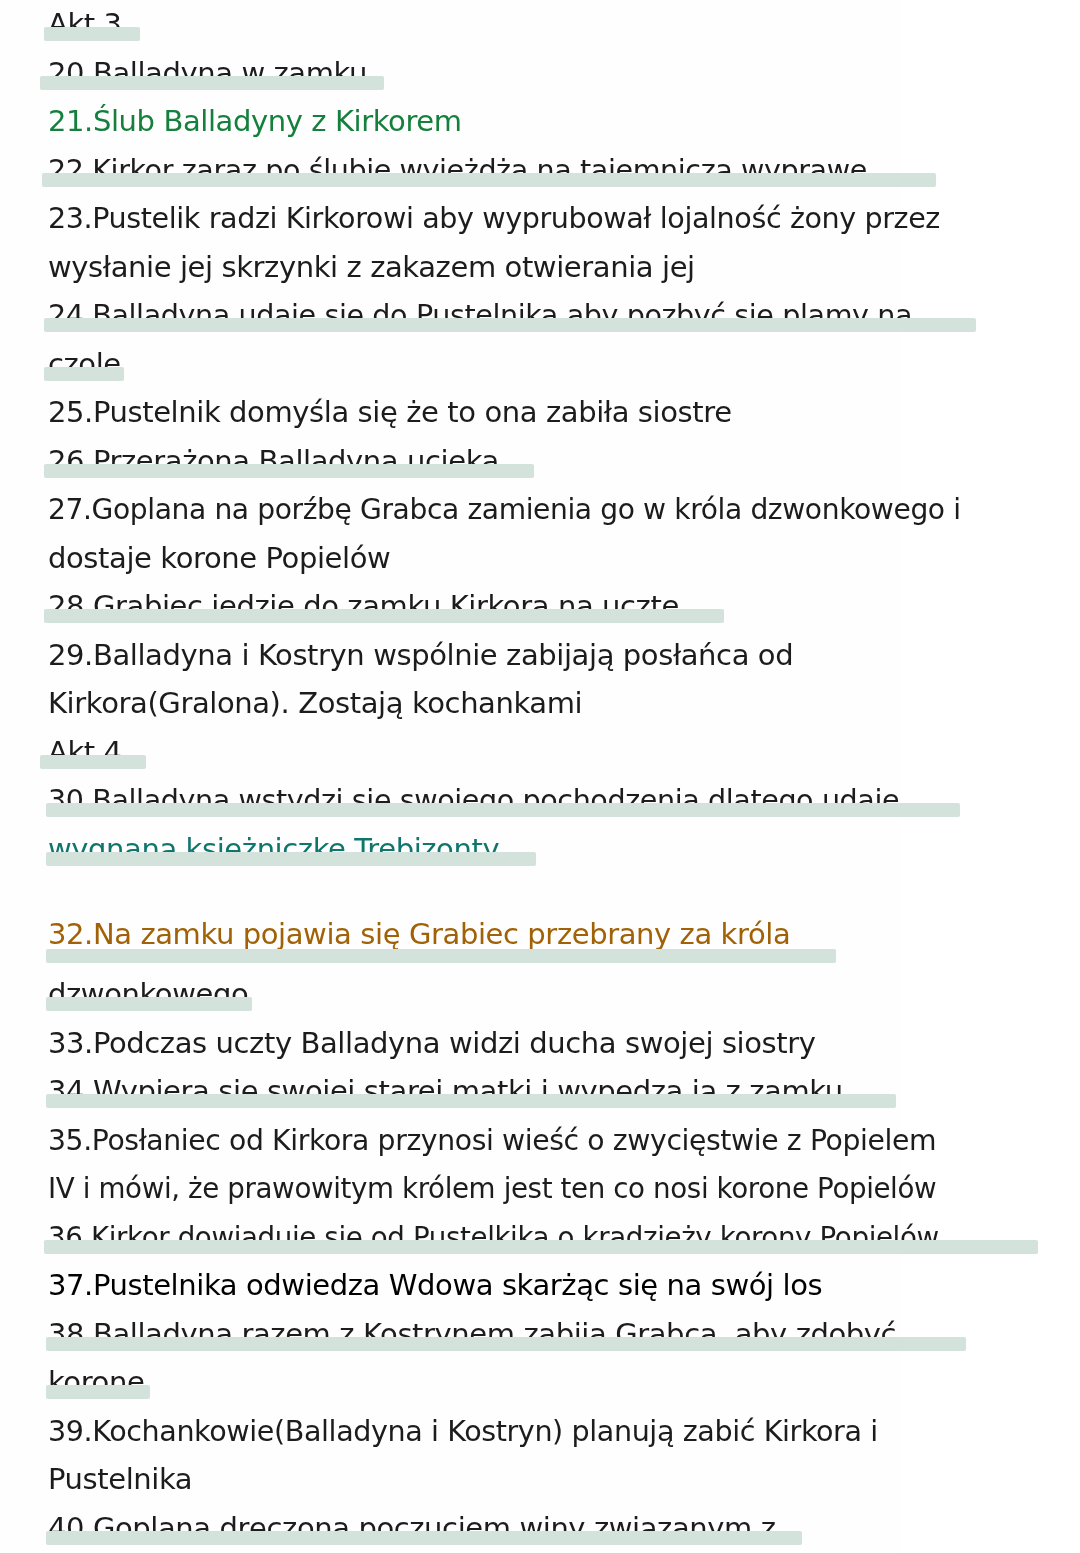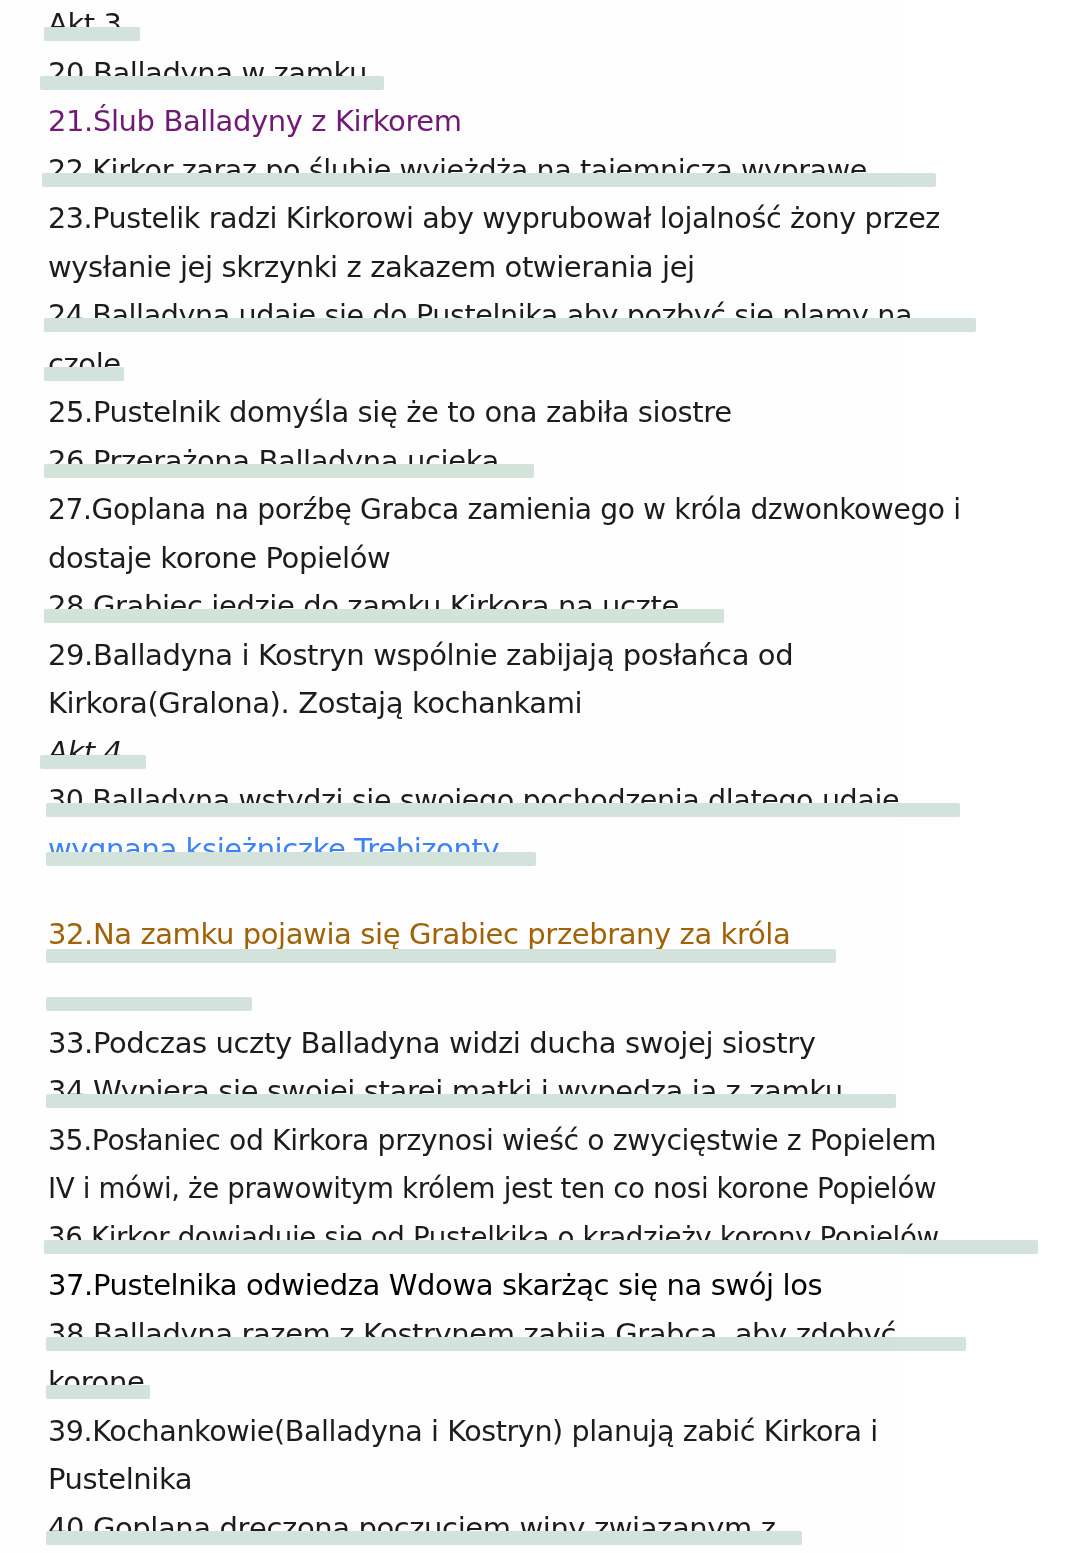--- a/index.html
+++ b/index.html
@@ -46,47 +46,48 @@
     }
   </style>
 </head>
 <body>
 
 <div class="page" id="page">
     <div class="hl" style="left: 44px; width: 96px; top: 27px; background: rgb(211, 226, 218);"></div>
     <div class="line" style="top: 2px; transform: scaleX(1); color: rgb(28, 28, 28);"><span class="txt">Akt 3</span></div>
     <div class="hl" style="left: 40px; width: 344px; top: 76px; background: rgb(211, 226, 218);"></div>
     <div class="line" style="top: 51px; transform: scaleX(1); color: rgb(28, 28, 28);"><span class="txt">20.Balladyna w zamku</span></div>
-    <div class="line" style="top: 99px; transform: scaleX(1); color: #701a75;"><span class="txt">21.Ślub Balladyny z Kirkorem</span></div>
+    <div class="line" style="top: 99px; transform: scaleX(1); color: #15803d;"><span class="txt">21.Ślub Balladyny z Kirkorem</span></div>
     <div class="hl" style="left: 42px; width: 894px; top: 173px; background: rgb(211, 226, 218);"></div>
     <div class="line" style="top: 148px; transform: scaleX(0.985); color: rgb(28, 28, 28);"><span class="txt">22.Kirkor zaraz po ślubie wyjeżdża na tajemniczą wyprawe</span></div>
     <div class="line" style="top: 196px; transform: scaleX(0.985); color: rgb(28, 28, 28);"><span class="txt">23.Pustelik radzi Kirkorowi aby wyprubował lojalność żony przez</span></div>
     <div class="line" style="top: 245px; transform: scaleX(1); color: rgb(28, 28, 28);"><span class="txt">wysłanie jej skrzynki z zakazem otwierania jej</span></div>
     <div class="hl" style="left: 44px; width: 932px; top: 318px; background: rgb(211, 226, 218);"></div>
     <div class="line" style="top: 293px; transform: scaleX(0.985); color: rgb(28, 28, 28);"><span class="txt">24.Balladyna udaje się do Pustelnika aby pozbyć się plamy na</span></div>
     <div class="hl" style="left: 44px; width: 80px; top: 367px; background: rgb(211, 226, 218);"></div>
     <div class="line" style="top: 342px; transform: scaleX(1); color: rgb(28, 28, 28); text-decoration: underline;"><span class="txt">czole</span></div>
     <div class="line" style="top: 390px; transform: scaleX(1); color: rgb(28, 28, 28);"><span class="txt">25.Pustelnik domyśla się że to ona zabiła siostre</span></div>
     <div class="hl" style="left: 44px; width: 490px; top: 464px; background: rgb(211, 226, 218);"></div>
     <div class="line" style="top: 439px; transform: scaleX(1); color: rgb(28, 28, 28);"><span class="txt">26.Przerażona Balladyna ucieka</span></div>
     <div class="line" style="top: 487px; transform: scaleX(0.97); color: rgb(28, 28, 28);"><span class="txt">27.Goplana na porźbę Grabca zamienia go w króla dzwonkowego i</span></div>
     <div class="line" style="top: 536px; transform: scaleX(1); color: rgb(28, 28, 28);"><span class="txt">dostaje korone Popielów</span></div>
     <div class="hl" style="left: 44px; width: 680px; top: 609px; background: rgb(211, 226, 218);"></div>
     <div class="line" style="top: 584px; transform: scaleX(1); color: rgb(28, 28, 28);"><span class="txt">28.Grabiec jedzie do zamku Kirkora na uczte</span></div>
     <div class="line" style="top: 633px; transform: scaleX(1); color: rgb(28, 28, 28);"><span class="txt">29.Balladyna i Kostryn wspólnie zabijają posłańca od</span></div>
     <div class="line" style="top: 681px; transform: scaleX(1); color: rgb(28, 28, 28);"><span class="txt">Kirkora(Gralona). Zostają kochankami</span></div>
     <div class="hl" style="left: 40px; width: 106px; top: 755px; background: rgb(211, 226, 218);"></div>
-    <div class="line" style="top: 730px; transform: scaleX(1); color: rgb(28, 28, 28); font-style: italic;"><span class="txt">Akt 4</span></div>
+    <div class="line" style="top: 730px; transform: scaleX(1); color: rgb(28, 28, 28);"><span class="txt">Akt 4</span></div>
     <div class="hl" style="left: 46px; width: 914px; top: 803px; background: rgb(211, 226, 218);"></div>
     <div class="line" style="top: 778px; transform: scaleX(0.985); color: rgb(28, 28, 28);"><span class="txt">30.Balladyna wstydzi się swojego pochodzenia dlatego udaje</span></div>
     <div class="hl" style="left: 46px; width: 490px; top: 852px; background: rgb(211, 226, 218);"></div>
-    <div class="line" style="top: 827px; transform: scaleX(1); color: #3b82f6; text-align: center;"><span class="txt">wygnaną księżniczke Trebizonty</span></div>
+    <div class="line" style="top: 827px; transform: scaleX(1); color: #0f766e; text-align: center;"><span class="txt">wygnaną księżniczke Trebizonty</span></div>
     <div class="hl" style="left: 46px; width: 790px; top: 949px; background: rgb(211, 226, 218);"></div>
     <div class="line" style="top: 912px; transform: scaleX(1); color: #a16207;"><span class="txt">32.Na zamku pojawia się Grabiec przebrany za króla</span></div>
     <div class="hl" style="left: 46px; width: 206px; top: 997px; background: rgb(211, 226, 218);"></div>
+    <div class="line" style="top: 972px; transform: scaleX(1); color: rgb(28, 28, 28);"><span class="txt">dzwonkowego</span></div>
     <div class="line" style="top: 1021px; transform: scaleX(1); color: rgb(28, 28, 28);"><span class="txt">33.Podczas uczty Balladyna widzi ducha swojej siostry</span></div>
     <div class="hl" style="left: 46px; width: 850px; top: 1094px; background: rgb(211, 226, 218);"></div>
     <div class="line" style="top: 1069px; transform: scaleX(1); color: rgb(28, 28, 28);"><span class="txt">34.Wypiera się swojej starej matki i wypędza ją z zamku</span></div>
     <div class="line" style="top: 1118px; transform: scaleX(0.975); color: rgb(28, 28, 28);"><span class="txt">35.Posłaniec od Kirkora przynosi wieść o zwycięstwie z Popielem</span></div>
     <div class="line" style="top: 1166px; transform: scaleX(0.955); color: rgb(28, 28, 28);"><span class="txt">IV i mówi, że prawowitym królem jest ten co nosi korone Popielów</span></div>
     <div class="hl" style="left: 44px; width: 994px; top: 1240px; background: rgb(211, 226, 218);"></div>
     <div class="line" style="top: 1215px; transform: scaleX(0.955); color: rgb(28, 28, 28);"><span class="txt">36.Kirkor dowiaduje się od Pustelkika o kradzieży korony Popielów</span></div>
     <div class="line" style="top: 1263px; transform: scaleX(1); color: #000000;"><span class="txt">37.Pustelnika odwiedza Wdowa skarżąc się na swój los</span></div>
     <div class="hl" style="left: 46px; width: 920px; top: 1337px; background: rgb(211, 226, 218);"></div>
     <div class="line" style="top: 1312px; transform: scaleX(1); color: rgb(28, 28, 28);"><span class="txt">38.Balladyna razem z Kostrynem zabija Grabca, aby zdobyć</span></div>

